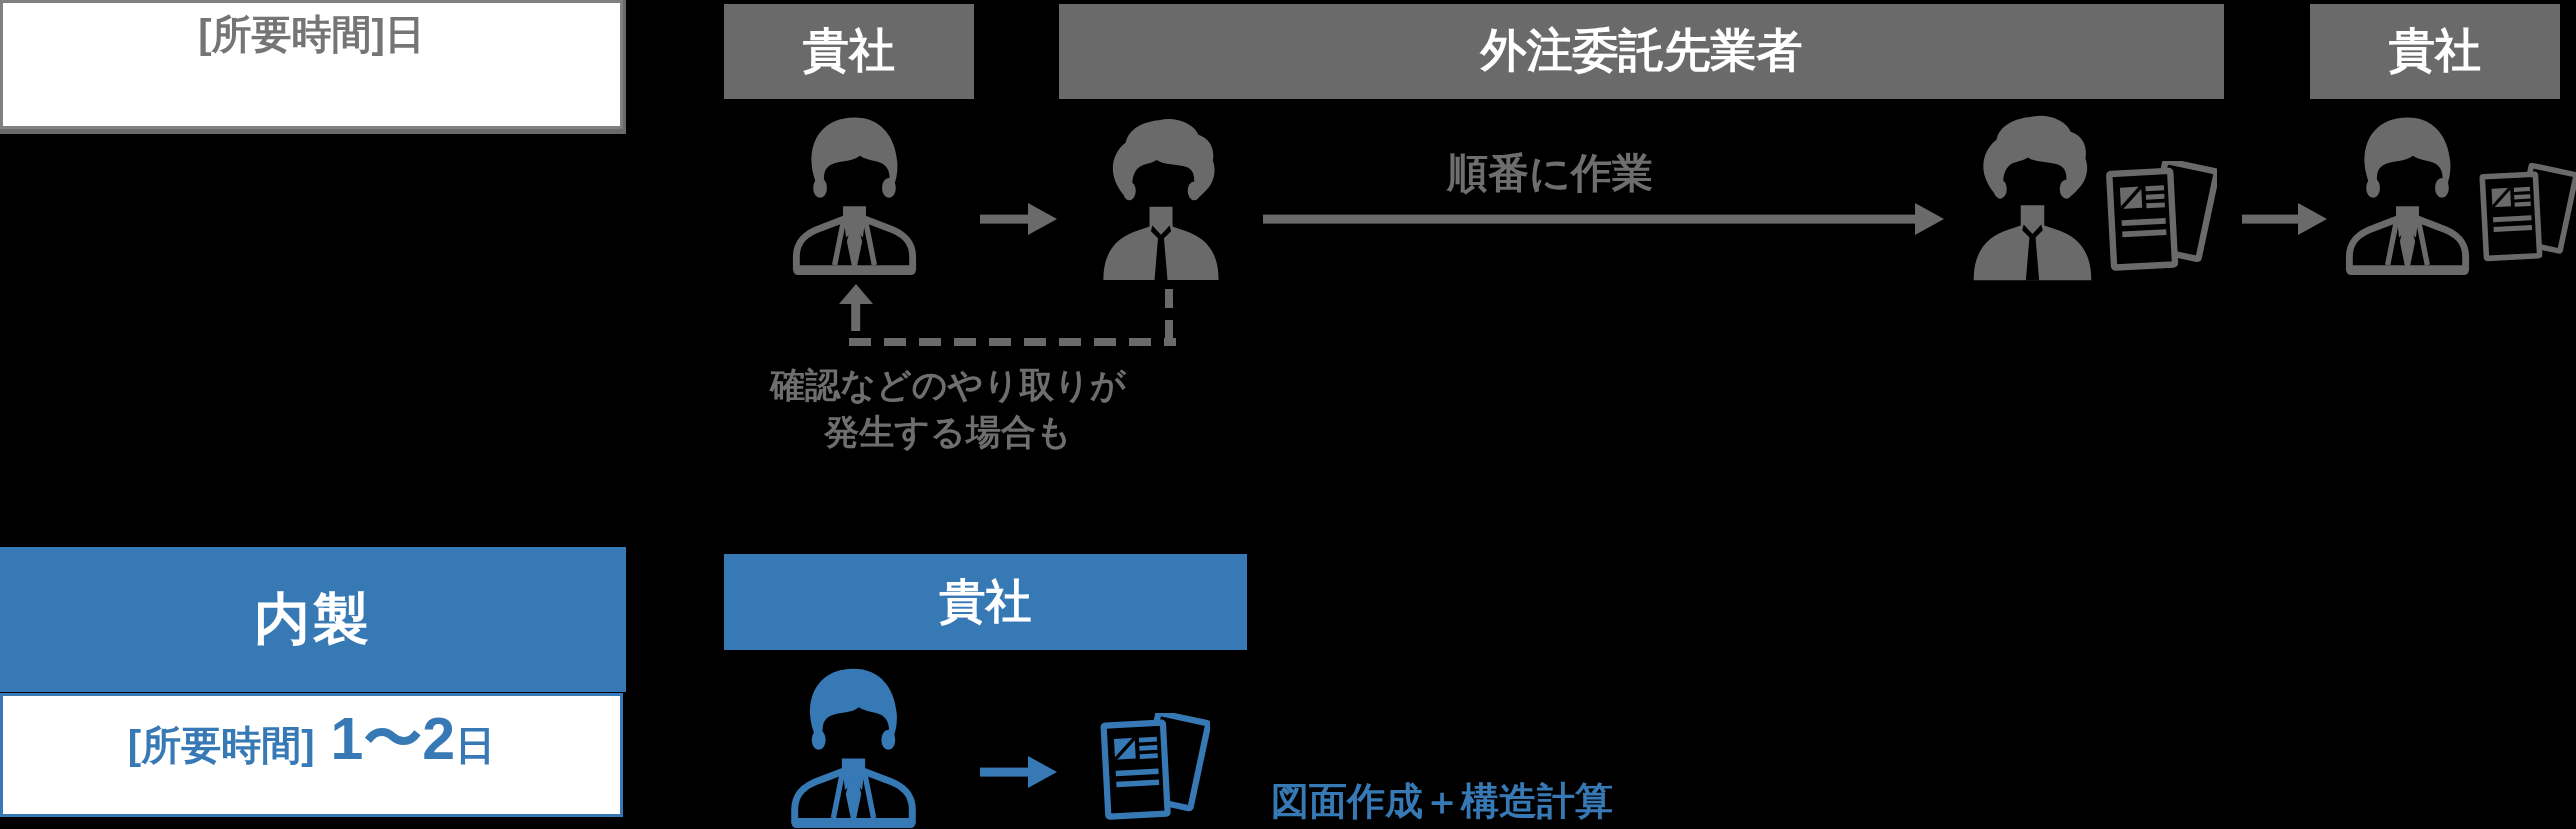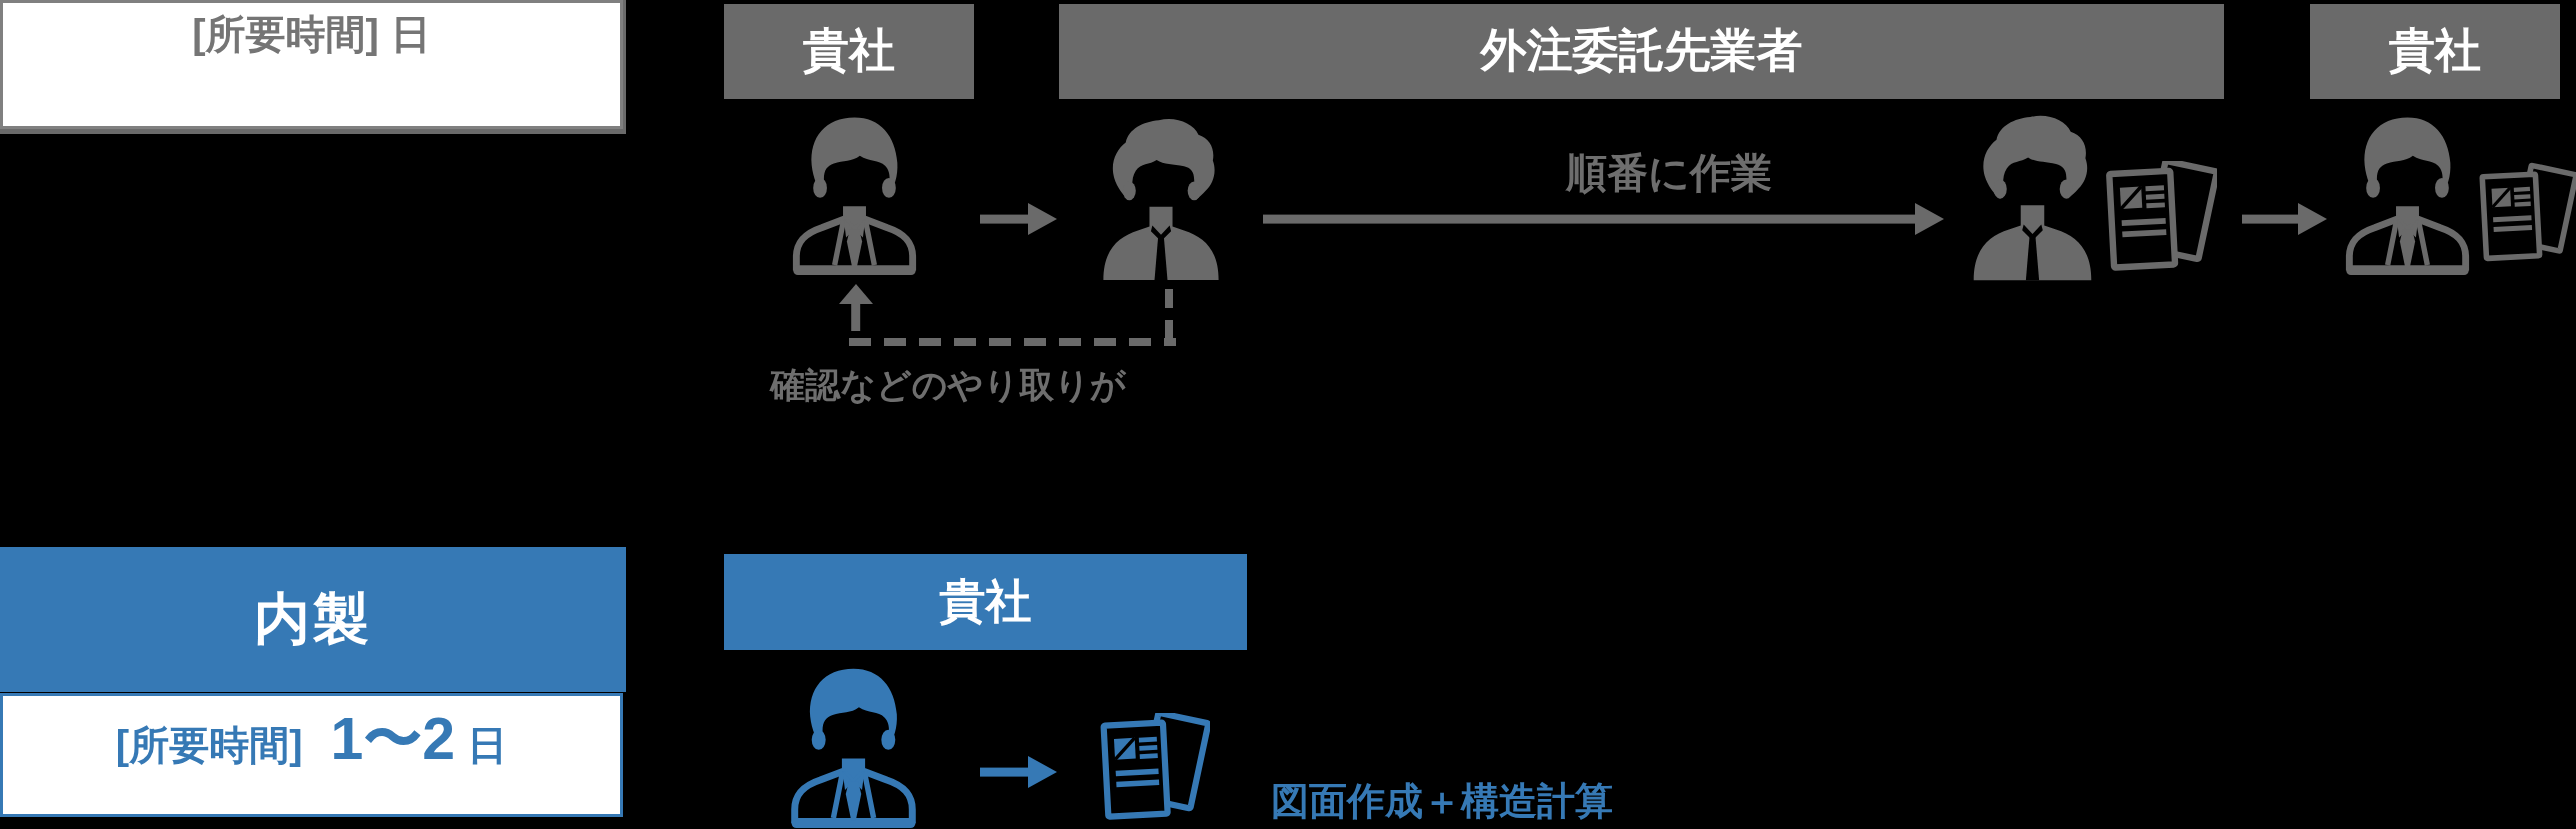--- a/index.html
+++ b/index.html
@@ -13,21 +13,21 @@
   .lane-box{display:flex;align-items:center;justify-content:center;color:#fff;font-size:46px;}
   .gray-bg{background:#6a6a6a;}
   .blue-bg{background:#3679b5;}
   .title-box{display:flex;align-items:center;justify-content:center;color:#fff;font-size:56px;letter-spacing:2.9px;}
   .time-box{background:#fff;display:flex;align-items:baseline;justify-content:center;}
   .time-box.gray-frame{border:3.7px solid #808080;color:#757575;}
   .time-box.blue-frame{border:3.7px solid #3679b5;color:#3679b5;}
   .time-label{font-size:40px;}
   .time-value{font-size:59px;margin-left:16px;}
   .time-unit{font-size:40px;}
-  .time-inner{display:flex;align-items:baseline;transform:translateY(4.4px);gap:12px;}
+  .time-inner{display:flex;align-items:baseline;transform:translateY(4.4px);}
   
   .r-arrow .shaft{position:absolute;left:0;right:25px;top:50%;transform:translateY(-50%);height:8.8px;background:currentColor;}
   .r-arrow .head{position:absolute;right:0;top:50%;transform:translateY(-50%);width:0;height:0;
     border-left:29.5px solid;border-top:16px solid transparent;border-bottom:16px solid transparent;}
   .u-arrow .head{position:absolute;top:0;left:50%;transform:translateX(-50%);width:0;height:0;
     border-bottom:20.6px solid;border-left:17px solid transparent;border-right:17px solid transparent;}
   .u-arrow .shaft{position:absolute;top:19px;bottom:0;left:50%;transform:translateX(-50%);width:9.6px;background:currentColor;}
   .dash-h{background:repeating-linear-gradient(90deg,#6a6a6a 0 22px,transparent 22px 35px);}
   .dash-v{background:repeating-linear-gradient(180deg,#6a6a6a 0 19px,transparent 19px 31px);}
   .gray-ink{color:#6a6a6a;}
@@ -113,21 +113,21 @@
     <span class="shaft"></span>
     <span class="head"></span>
   </div>
 
   <div class="abs gray-ink" style="left:1089px;top:116px;width:144px;height:172px;">
     <svg class="icon" viewBox="0 0 200 235">
         <use href="#sym-contractor"></use>
       </svg>
   </div>
 
-  <div class="abs flow-label" style="left:1411px;top:146px;width:516px;">順番に作業</div>
+  <div class="abs flow-label" style="left:1292px;top:146px;width:516px;">順番に作業</div>
 
   <div class="abs r-arrow gray-ink" style="left:1263px;top:203px;width:681px;height:32px;">
     <span class="shaft"></span>
     <span class="head"></span>
   </div>
 
   <div class="abs gray-ink" style="left:1959px;top:114px;width:147px;height:173px;">
     <svg class="icon" viewBox="0 0 200 235">
         <use href="#sym-contractor"></use>
       </svg>
@@ -158,20 +158,21 @@
 
   <div class="abs u-arrow gray-ink" style="left:838px;top:284px;width:35px;height:47px;">
     <span class="head"></span>
     <span class="shaft"></span>
   </div>
   <div class="abs dash-v" style="left:1165px;top:289px;width:8px;height:49px;"></div>
   <div class="abs dash-h" style="left:849px;top:338px;width:327px;height:8px;"></div>
 
   <div class="abs note-text" style="left:739px;top:361px;width:368px;margin-left:25px;">
     <div>確認などのやり取りが</div>
+    <div>発生する場合も</div>
   </div>
 
   <div class="abs title-box blue-bg" style="left:0;top:547px;width:626px;height:145px;">
     <span>内製</span>
   </div>
 
   <div class="abs time-box blue-frame" style="left:0;top:693px;width:623px;height:124px;">
     <span class="time-inner">
       <span class="time-label">[所要時間]</span>
       <span class="time-value">1〜2</span>

